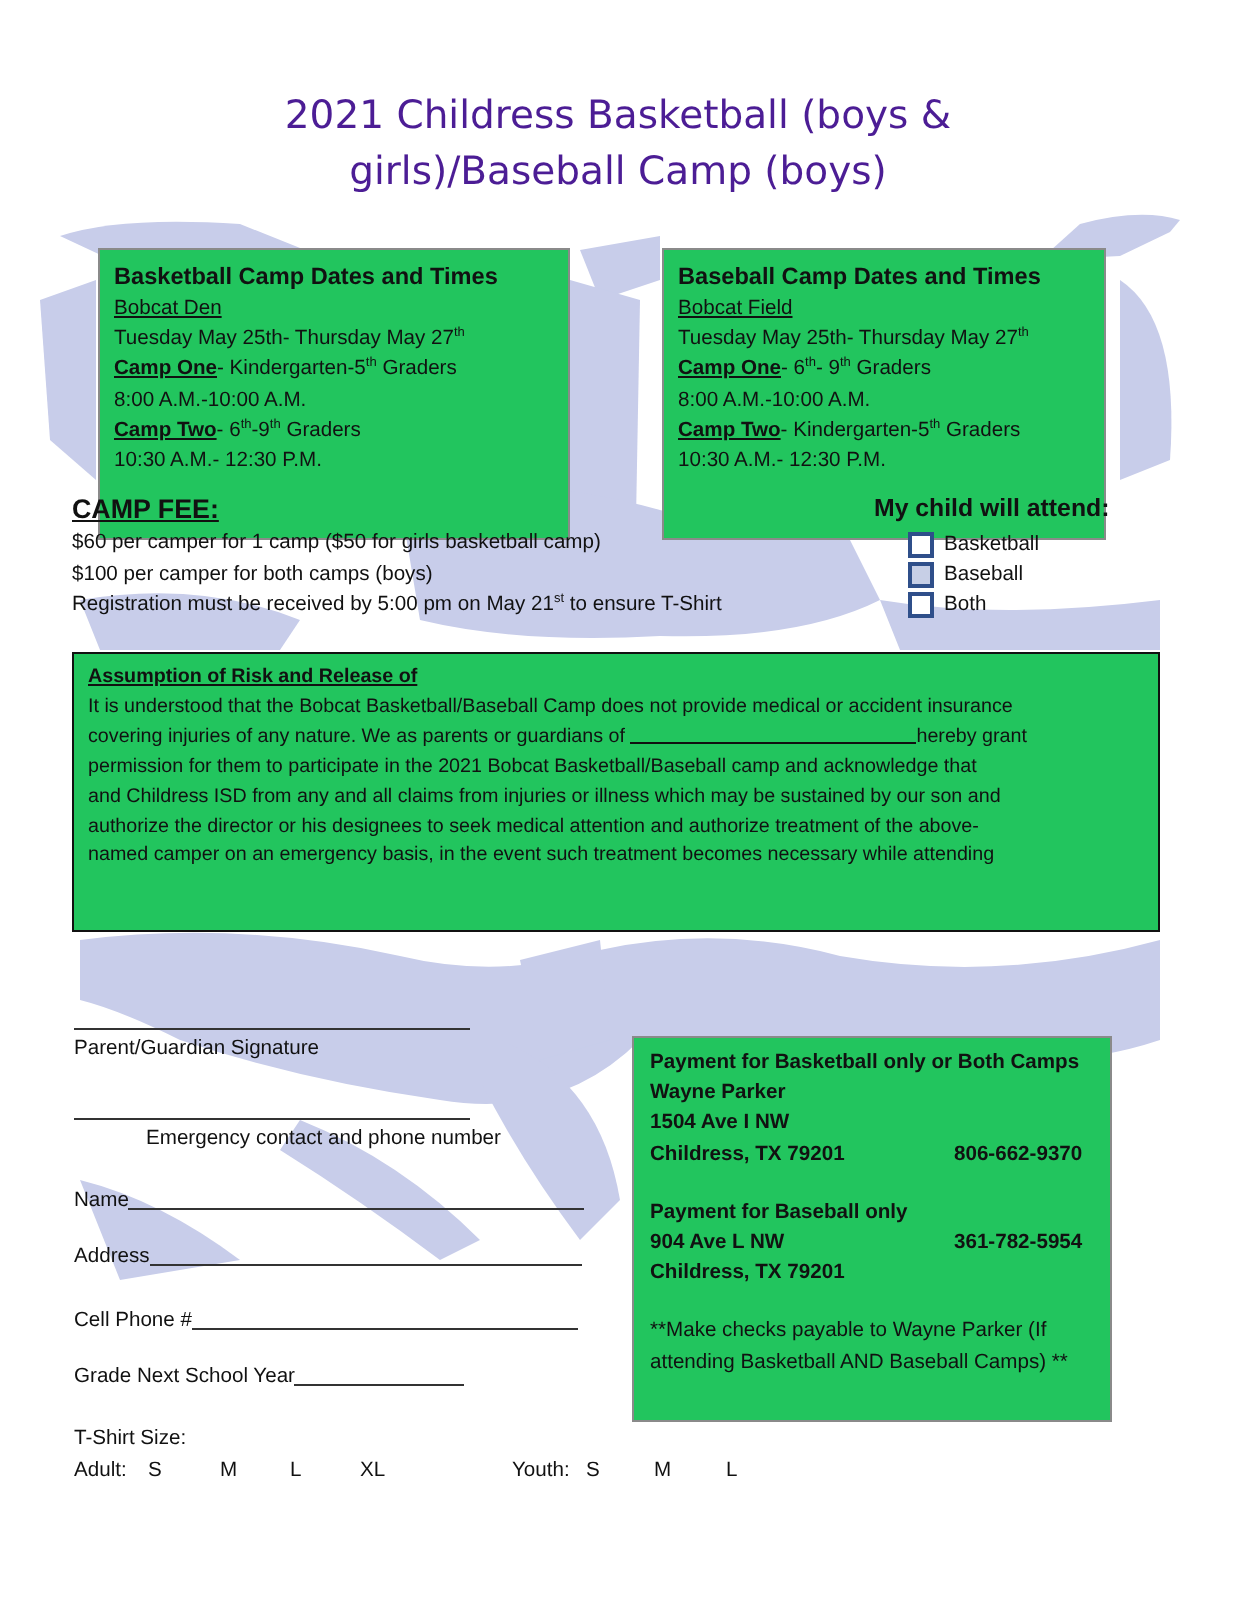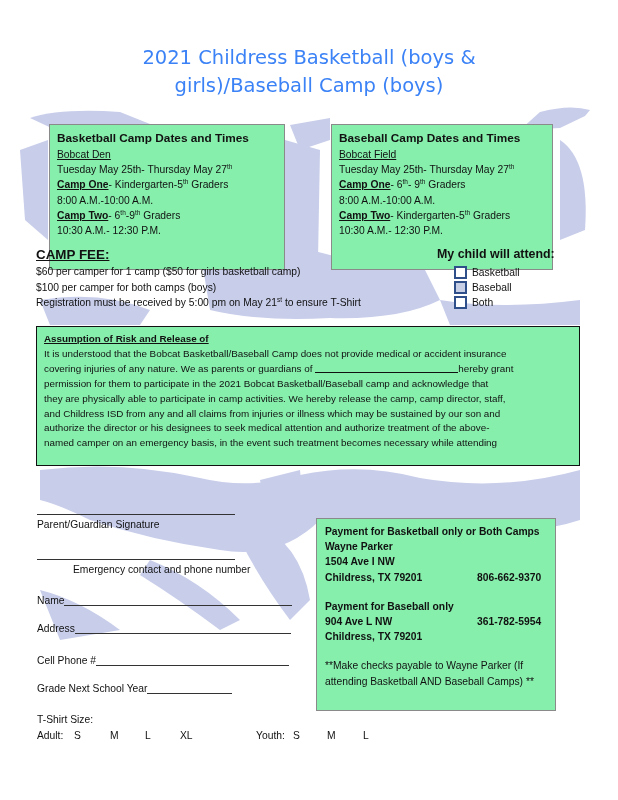--- a/index.html
+++ b/index.html
@@ -3,26 +3,26 @@
 <meta charset="utf-8">
 <style>
   * { box-sizing: border-box; margin: 0; padding: 0; }
   html, body { width: 618px; height: 800px; background: #ffffff; overflow: hidden; }
   body { position: relative; font-family: "Liberation Sans", sans-serif; color: #111; }
 
   .watermark { position: absolute; left: 0; top: 0; width: 618px; height: 800px; z-index: 0; }
 
   .page-title {
     position: absolute; left: 0; top: 44px; width: 618px; text-align: center;
-    font-family: "DejaVu Sans", sans-serif; font-size: 19.5px; line-height: 28px; color: #3b82f6;
+    font-family: "DejaVu Sans", sans-serif; font-size: 19.5px; line-height: 28px; color: #4c1d95;
     z-index: 2;
   }
 
   .box {
-    position: absolute; background: #86efac; border: 1px solid #8a8a8a; z-index: 2;
+    position: absolute; background: #22c55e; border: 1px solid #8a8a8a; z-index: 2;
     font-size: 10.3px; line-height: 15.2px;
   }
   .box .hdr { font-weight: bold; font-size: 11.8px; line-height: 16px; margin-bottom: 1px; }
   .u { text-decoration: underline; }
   .b { font-weight: bold; }
   sup { font-size: 6.5px; vertical-align: 4px; line-height: 0; }
 
   #bb-box { left: 49px; top: 124px; width: 236px; height: 146px; padding: 5px 7px; }
   #base-box { left: 331px; top: 124px; width: 222px; height: 146px; padding: 5px 7px; }
 
@@ -128,21 +128,20 @@
     <span class="cb"></span>
     <span>Both</span>
   </div>
 </div>
 
 <div class="box" id="release-box">
   <div class="rel-title">Assumption of Risk and Release of</div>
   <div>It is understood that the Bobcat Basketball/Baseball Camp does not provide medical or accident insurance</div>
   <div><span>covering injuries of any nature. We as parents or guardians of </span><span class="blank"></span><span>hereby grant</span></div>
   <div>permission for them to participate in the 2021 Bobcat Basketball/Baseball camp and acknowledge that</div>
-  <div>they are physically able to participate in camp activities. We hereby release the camp, camp director, staff,</div>
   <div>and Childress ISD from any and all claims from injuries or illness which may be sustained by our son and</div>
   <div>authorize the director or his designees to seek medical attention and authorize treatment of the above-</div>
   <div>named camper on an emergency basis, in the event such treatment becomes necessary while attending</div>
 </div>
 
 <div class="sig-line" style="top:514px;"></div>
 <div class="field-label" style="top:518px;">Parent/Guardian Signature</div>
 
 <div class="sig-line" style="top:559px;"></div>
 <div class="field-label" style="top:563px;padding-left:36px;">Emergency contact and phone number</div>

